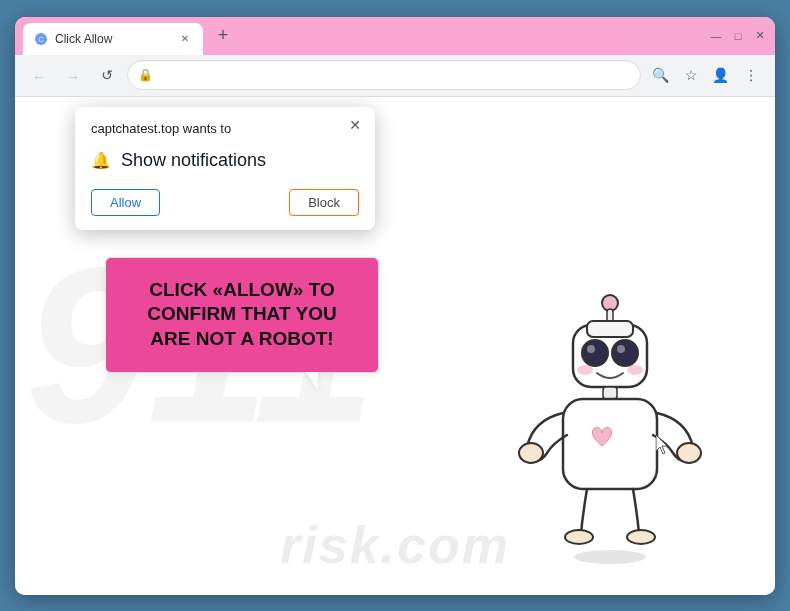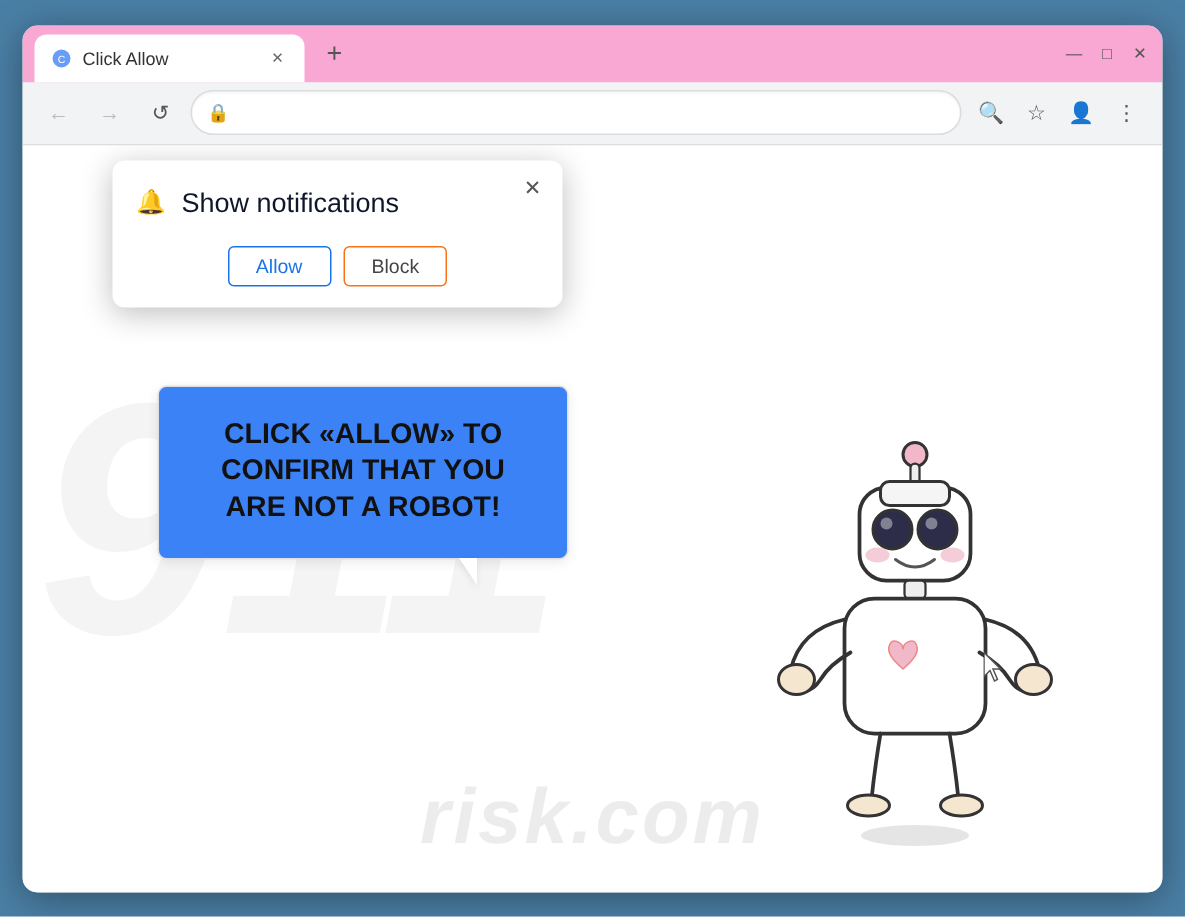--- a/index.html
+++ b/index.html
@@ -257,21 +257,21 @@
     }
 
     .popup-permission-label {
       font-size: 18px;
       color: #0f172a;
     }
 
     .popup-actions {
       display: flex;
       gap: 8px;
-      justify-content: center;
+      justify-content: space-between;
     }
 
     .btn-allow {
       padding: 5px 18px;
       border: 1px solid #1a73e8;
       border-radius: 4px;
       background: #fff;
       color: #1a73e8;
       font-size: 13px;
       cursor: pointer;
@@ -288,21 +288,21 @@
       cursor: pointer;
       font-weight: 500;
     }
 
     
     .message-box {
       position: absolute;
       top: 160px;
       left: 90px;
       width: 274px;
-      background: #3b82f6;
+      background: #ec4899;
       border: 1px solid #e0e0e0;
       border-radius: 6px;
       padding: 20px 24px;
       box-shadow: 0 2px 8px rgba(0,0,0,0.08);
       text-align: center;
     }
 
     .message-box::after {
       content: '';
       position: absolute;
@@ -403,20 +403,21 @@
   <div class="page-content">
 
     <div class="number-watermark">911</div>
 
     <div class="watermark">risk.com</div>
 
     <div class="permission-popup">
       <div class="popup-close">
         <span>✕</span>
       </div>
+      <div class="popup-title">captchatest.top wants to</div>
       <div class="popup-permission-row">
         <span class="bell-icon">🔔</span>
         <span class="popup-permission-label">Show notifications</span>
       </div>
       <div class="popup-actions">
         <button class="btn-allow">Allow</button>
         <button class="btn-block">Block</button>
       </div>
     </div>
 

